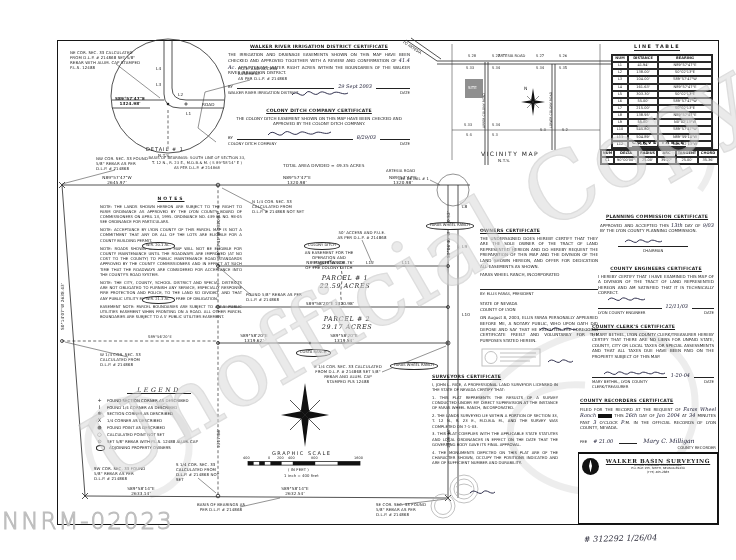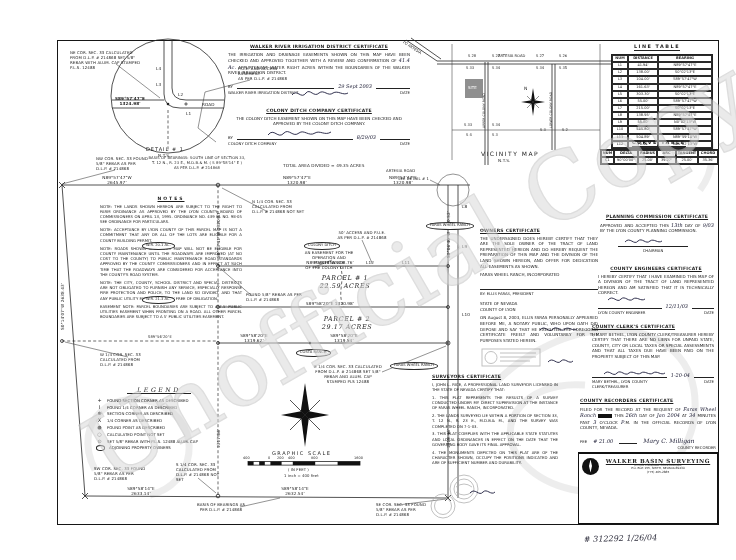--- a/index.html
+++ b/index.html
@@ -527,14 +527,15 @@
       <div id="tb-firmtext">
         <div id="tb-firmname">WALKER BASIN SURVEYING</div>
         <div class="tb-firmsub">A PROFESSIONAL CORPORATION</div>
         <div class="tb-firmsub">P.O. BOX 155, SMITH, NEVADA 89430</div>
         <div class="tb-firmsub">(775) 465-2885</div>
       </div>
     </div>
   </div>
 
   <div id="wm">Unofficial Copy</div>
+  <div id="cornerid">NNRM-02023</div>
   <div id="footerhw"># 312292      1/26/04</div>
 </div>
 
 </body></html>

